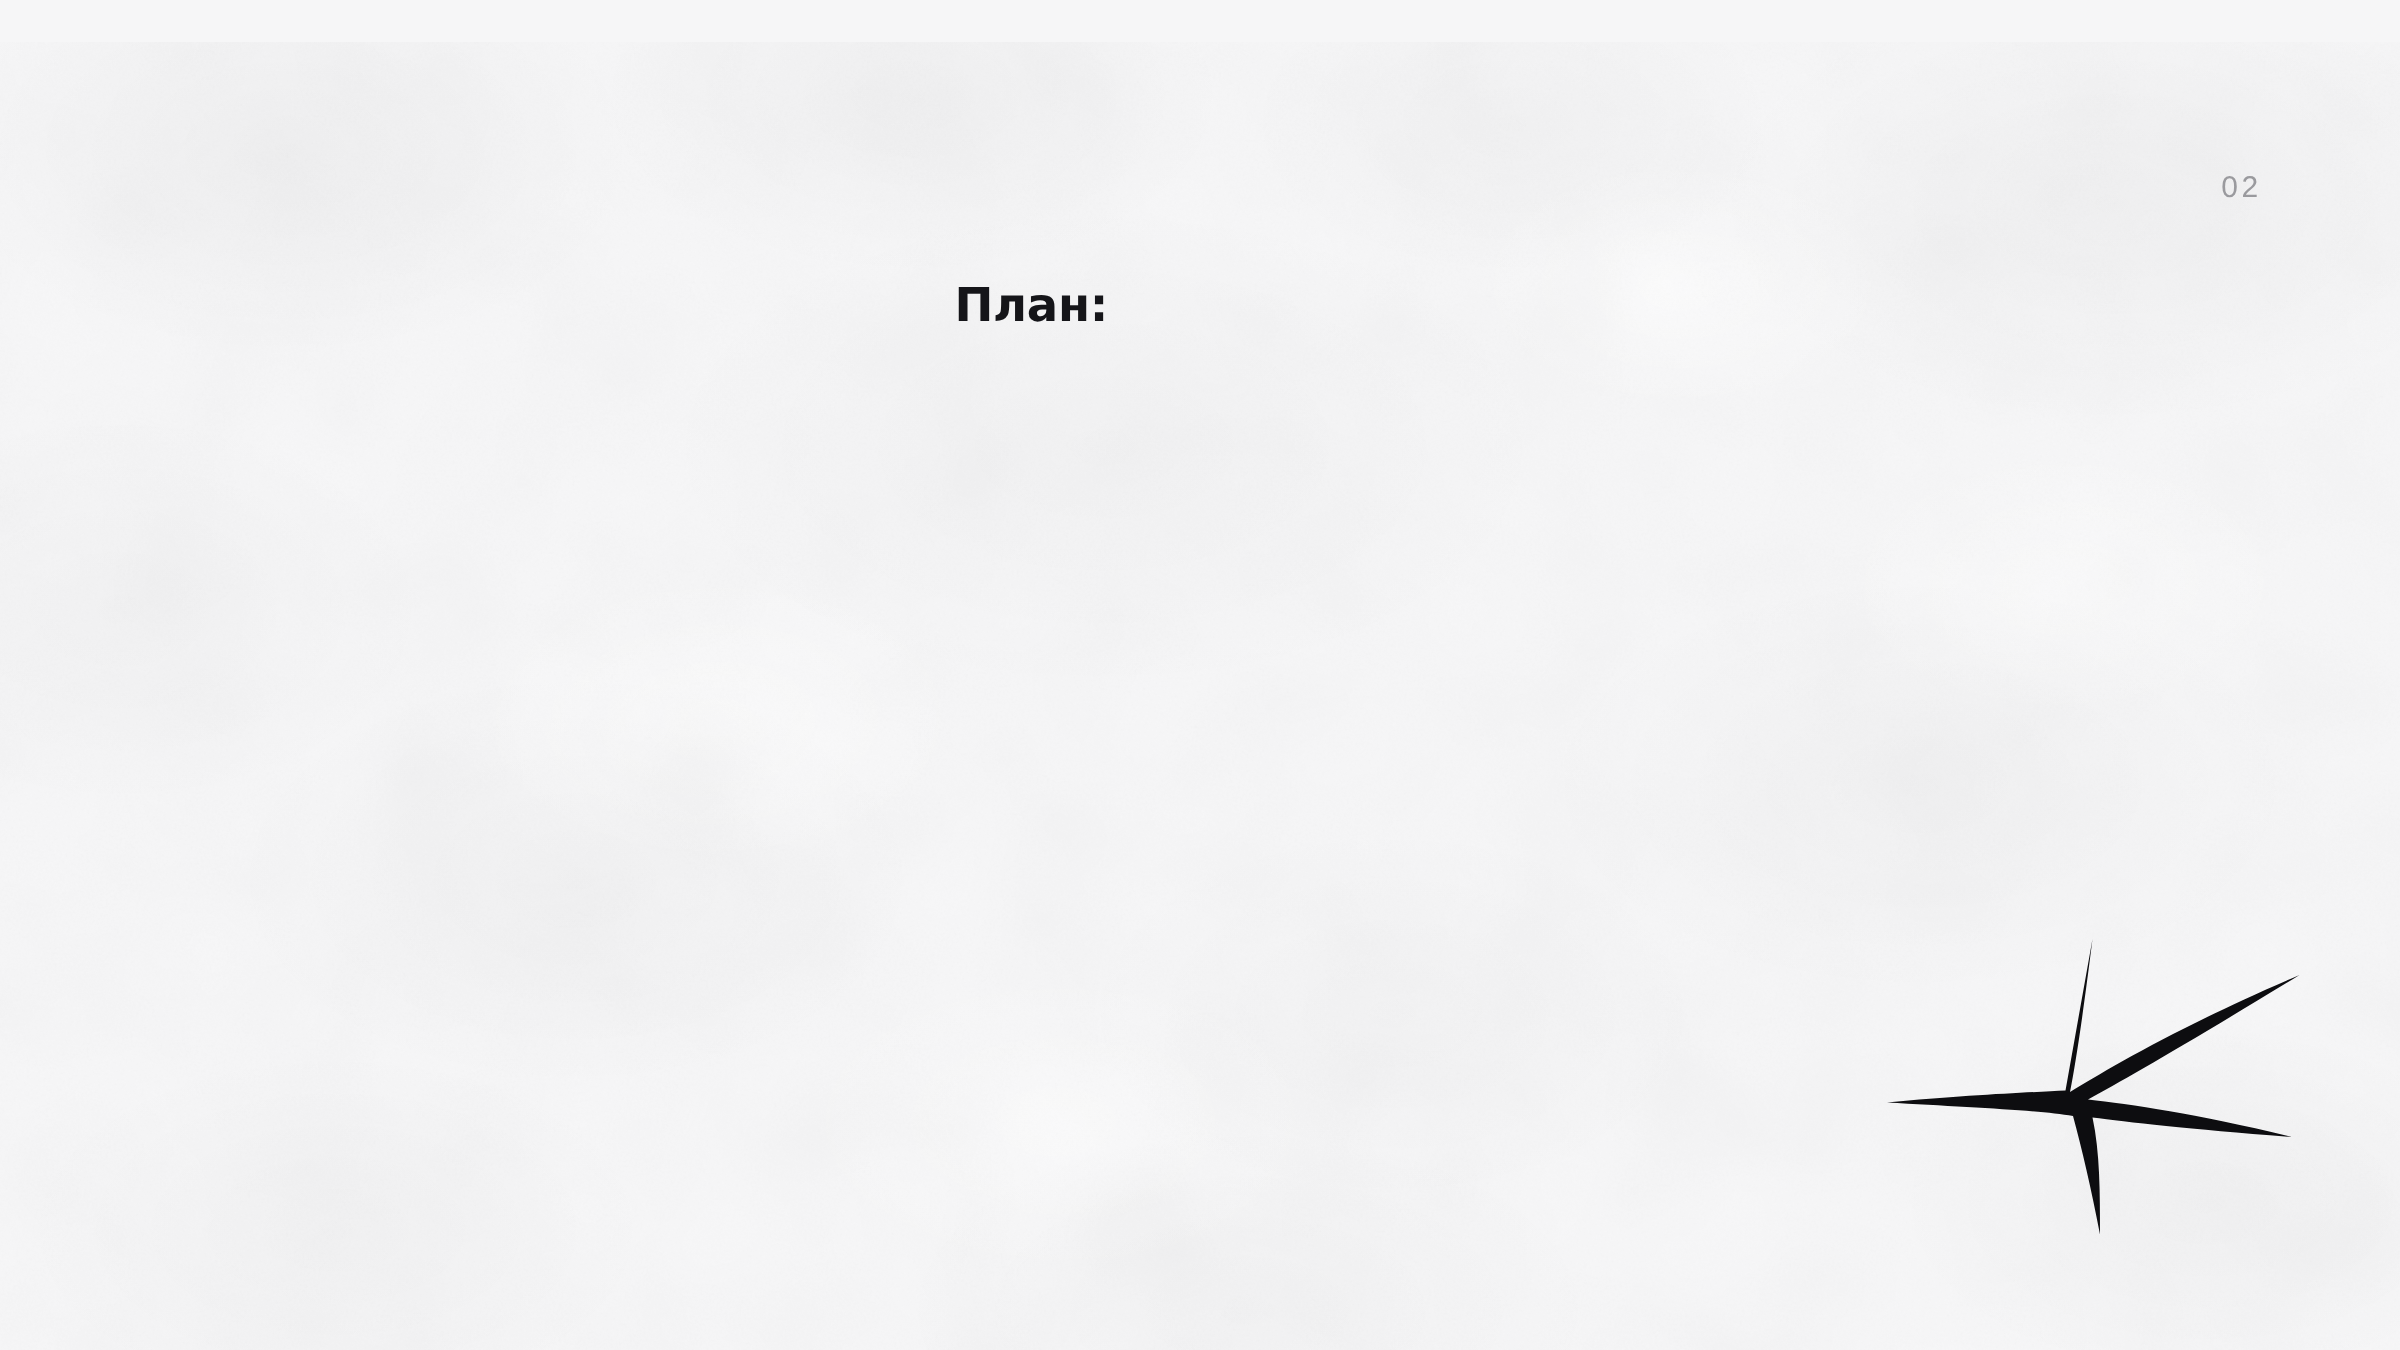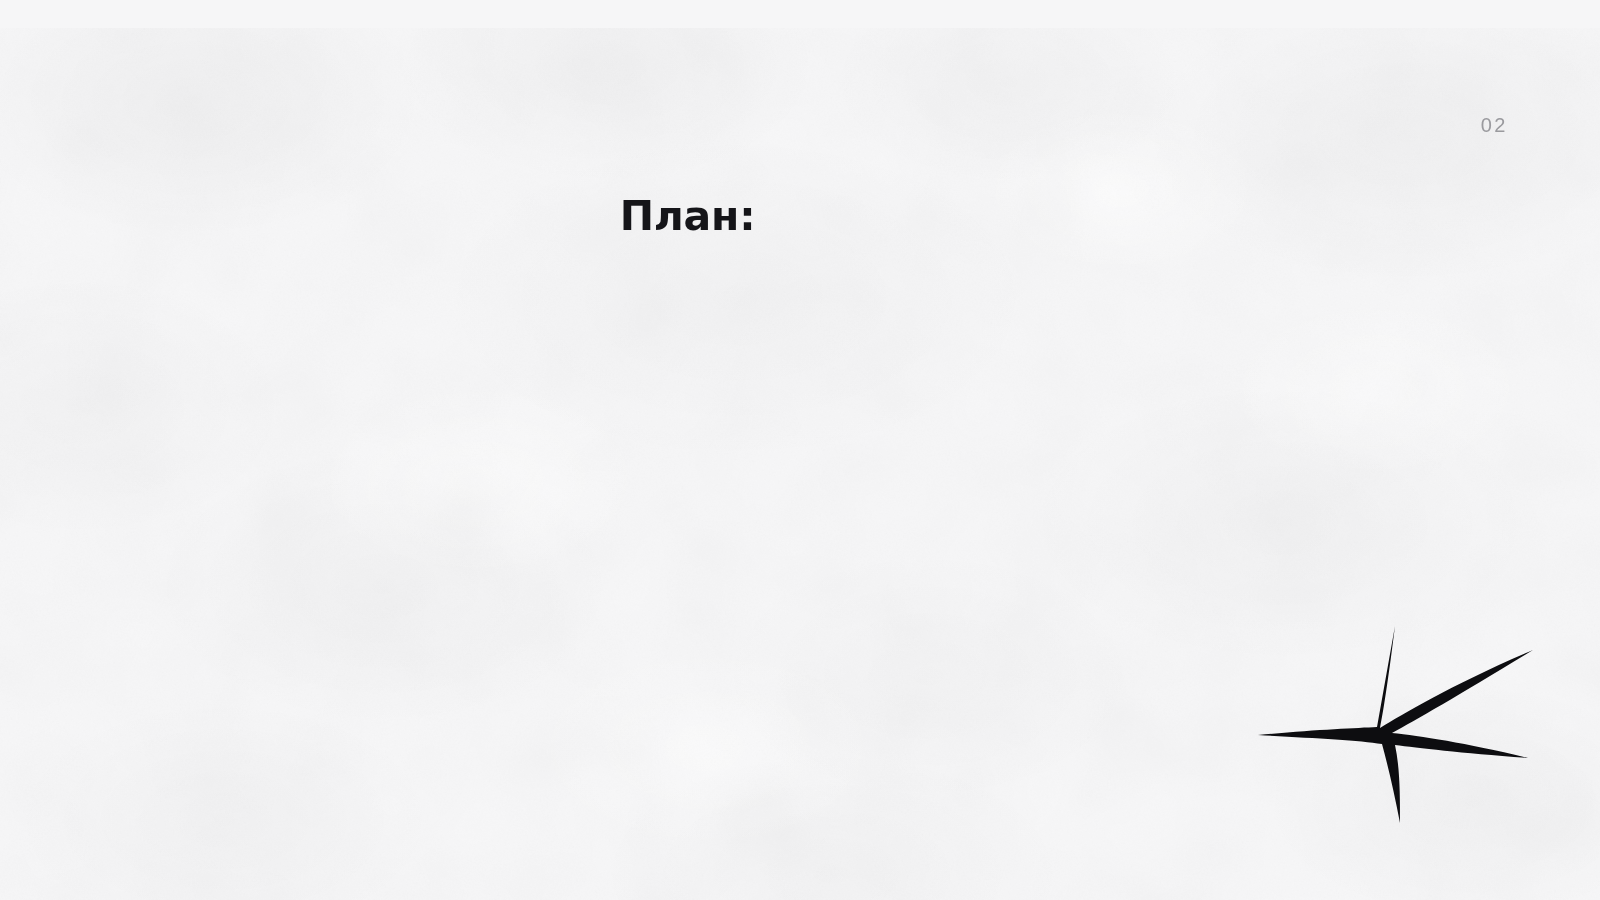--- a/index.html
+++ b/index.html
@@ -74,21 +74,21 @@
   }
 
   
   #slide-title {
     position: absolute;
     top: 137px;
     left: 0;
     width: 1375px;
     text-align: center;
     font-family: "DejaVu Sans", "Liberation Sans", sans-serif;
-    font-size: 41px;
+    font-size: 31px;
     font-weight: 700;
     color: #151519;
     letter-spacing: -0.2px;
   }
 
   
   #agenda-list {
     position: absolute;
     top: 281px;
     left: 157px;

